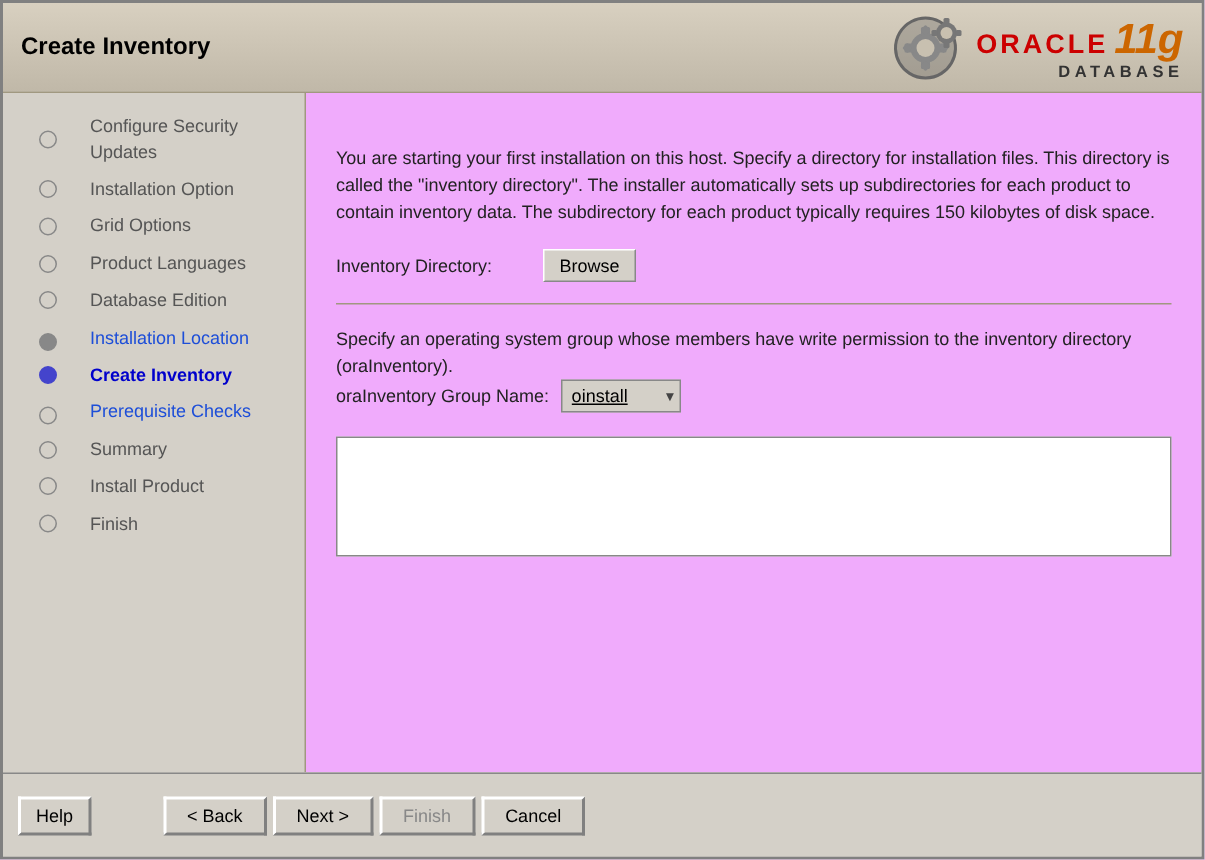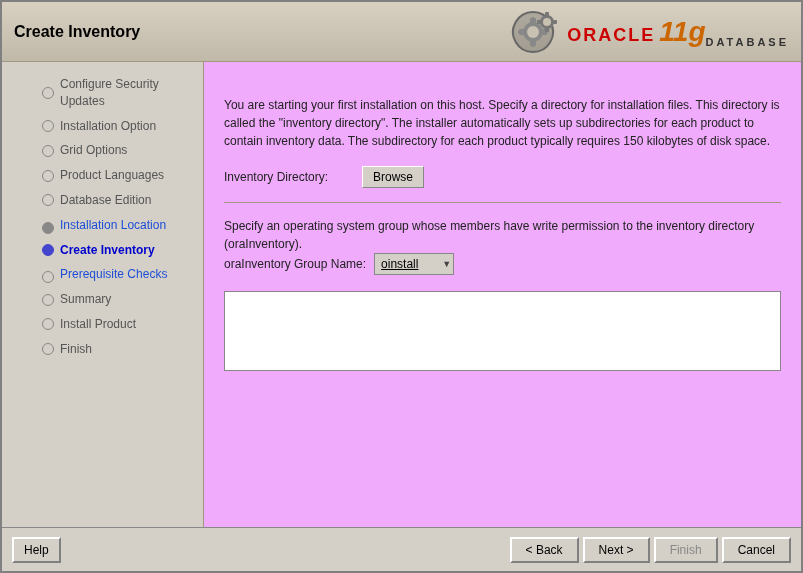--- a/index.html
+++ b/index.html
@@ -19,21 +19,21 @@
       display: flex;
       flex-direction: column;
     }
     .oracle-logo {
       display: flex;
       align-items: center;
       gap: 8px;
     }
     .oracle-text {
       display: flex;
-      flex-direction: row;
+      flex-direction: column;
       align-items: flex-end;
       justify-content: center;
     }
     .oracle-brand {
       font-size: 18px;
       font-weight: bold;
       color: #cc0000;
       letter-spacing: 2px;
     }
     .oracle-db {
@@ -59,23 +59,22 @@
       padding: 10px 0;
       flex-shrink: 0;
     }
     .sidebar-item {
       padding: 4px 10px 4px 24px;
       font-size: 12px;
       color: #555;
       cursor: default;
       display: flex;
       align-items: center;
-      gap: 6px;
+      gap: 22px;
       line-height: 1.4;
-      margin-left: 16px;
     }
     .sidebar-item.completed {
       color: #1d4ed8;
       align-items: flex-end;
     }
     .sidebar-item.current {
       color: #0000cc;
       font-weight: bold;
     }
     .step-indicator {
@@ -180,27 +179,27 @@
       font-size: 9px;
       color: #444;
     }
     .log-panel {
       margin-top: 16px;
       border: 1px solid #888;
       background: #fff;
       height: 80px;
     }
     .footer {
-      height: 44px;
+      height: 56px;
       background: #d4d0c8;
       border-top: 1px solid #888;
       display: flex;
       align-items: center;
       padding: 0 10px;
-      justify-content: space-between;
+      gap: 48px;
     }
     .footer-left {
       display: flex;
       gap: 8px;
     }
     .footer-right {
       display: flex;
       gap: 4px;
       align-items: center;
     }

